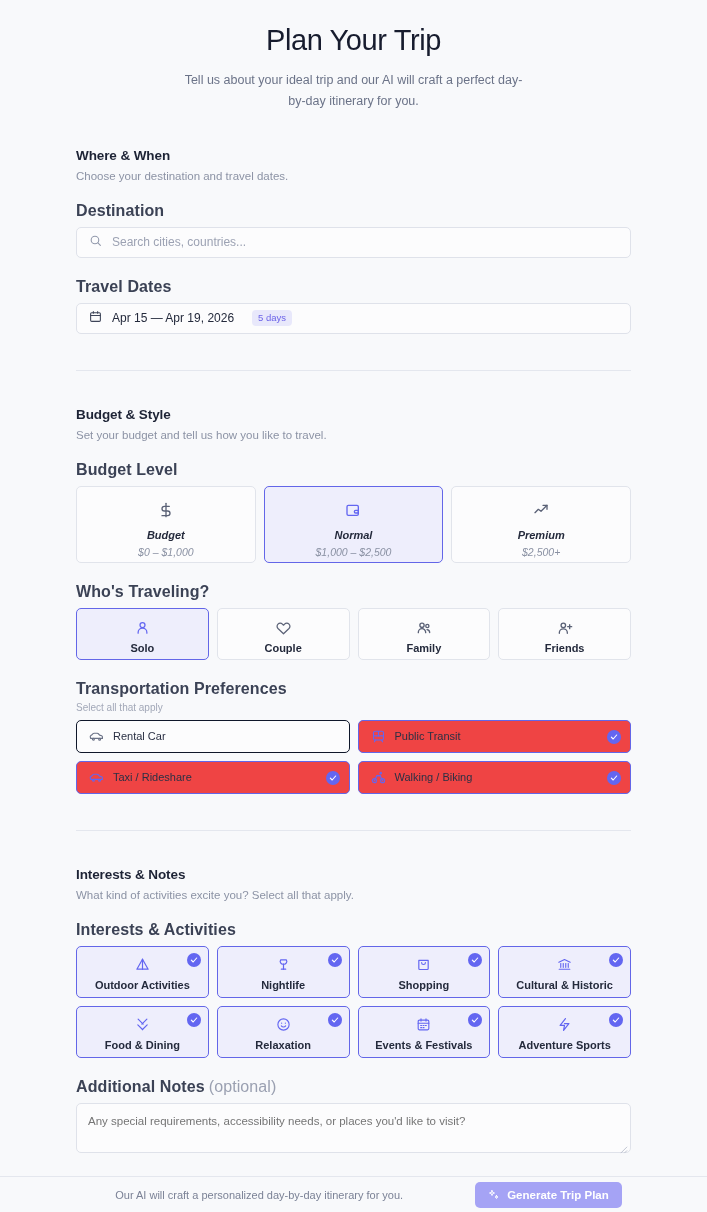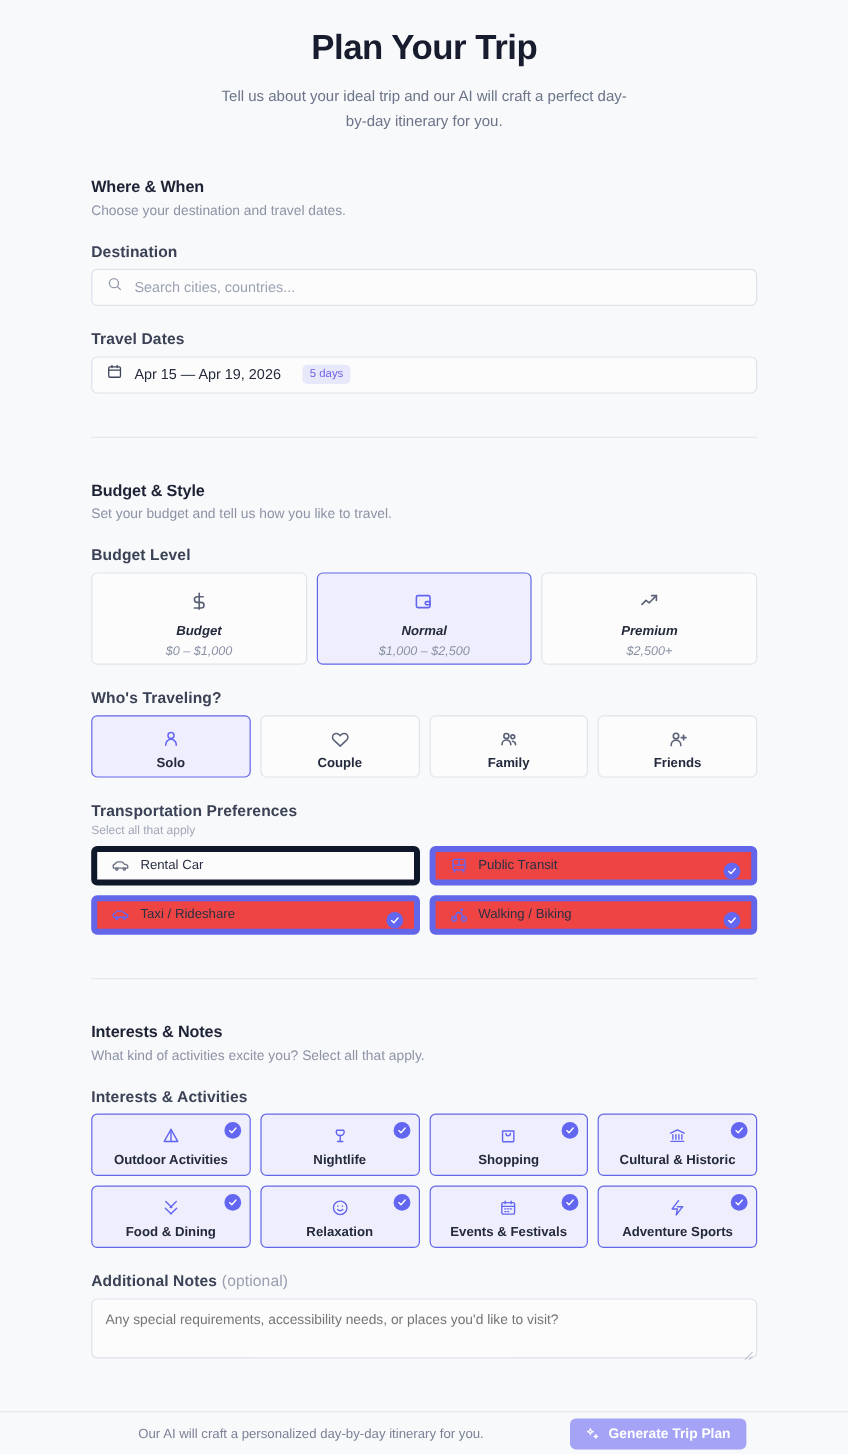--- a/index.html
+++ b/index.html
@@ -19,21 +19,21 @@
     background: #f8f9fb;
   }
   .scroll-area {
     padding: 0 0 0 0;
   }
 
   
   .hero { padding: 22px 0 0; text-align: center; }
   .hero h1 {
     font-size: 29px;
-    font-weight: bold;
+    font-weight: normal;
     letter-spacing: -0.4px;
     color: #171c2e;
     line-height: 1.25;
   }
   .hero p {
     margin: 12px auto 0;
     max-width: 340px;
     font-size: 12.5px;
     line-height: 1.65;
     color: #6b7388;
@@ -53,21 +53,21 @@
     font-size: 11.5px;
     color: #8c93a5;
   }
   .divider {
     height: 1px;
     background: #e4e7ee;
     margin-top: 36px;
   }
   .field { margin-top: 20px; }
   .field-label {
-    font-size: 13px;
+    font-size: 16px;
     font-weight: bold;
     color: #3b4255;
     margin-bottom: 7px;
     letter-spacing: 0.1px;
   }
   .field-label .opt {
     font-weight: normal;
     color: #9aa0b1;
     margin-left: 4px;
   }
@@ -169,21 +169,21 @@
 
   
   .t-card {
     position: relative;
     display: flex;
     align-items: center;
     gap: 9px;
     height: 33px;
     padding: 0 12px;
     background: #fcfcfd;
-    border: 5px solid #0f172a;
+    border: 1px solid #0f172a;
     border-radius: 5px;
     cursor: pointer;
   }
   .t-card.sel { background: #ef4444; border-color: #6366e8; }
   .t-card .cicon { color: #6a7186; display: flex; }
   .t-card.sel .cicon { color: #6366f1; }
   .t-card .clabel { font-size: 11px; color: #2a3044; font-weight: normal; }
 
   
   .badge {

